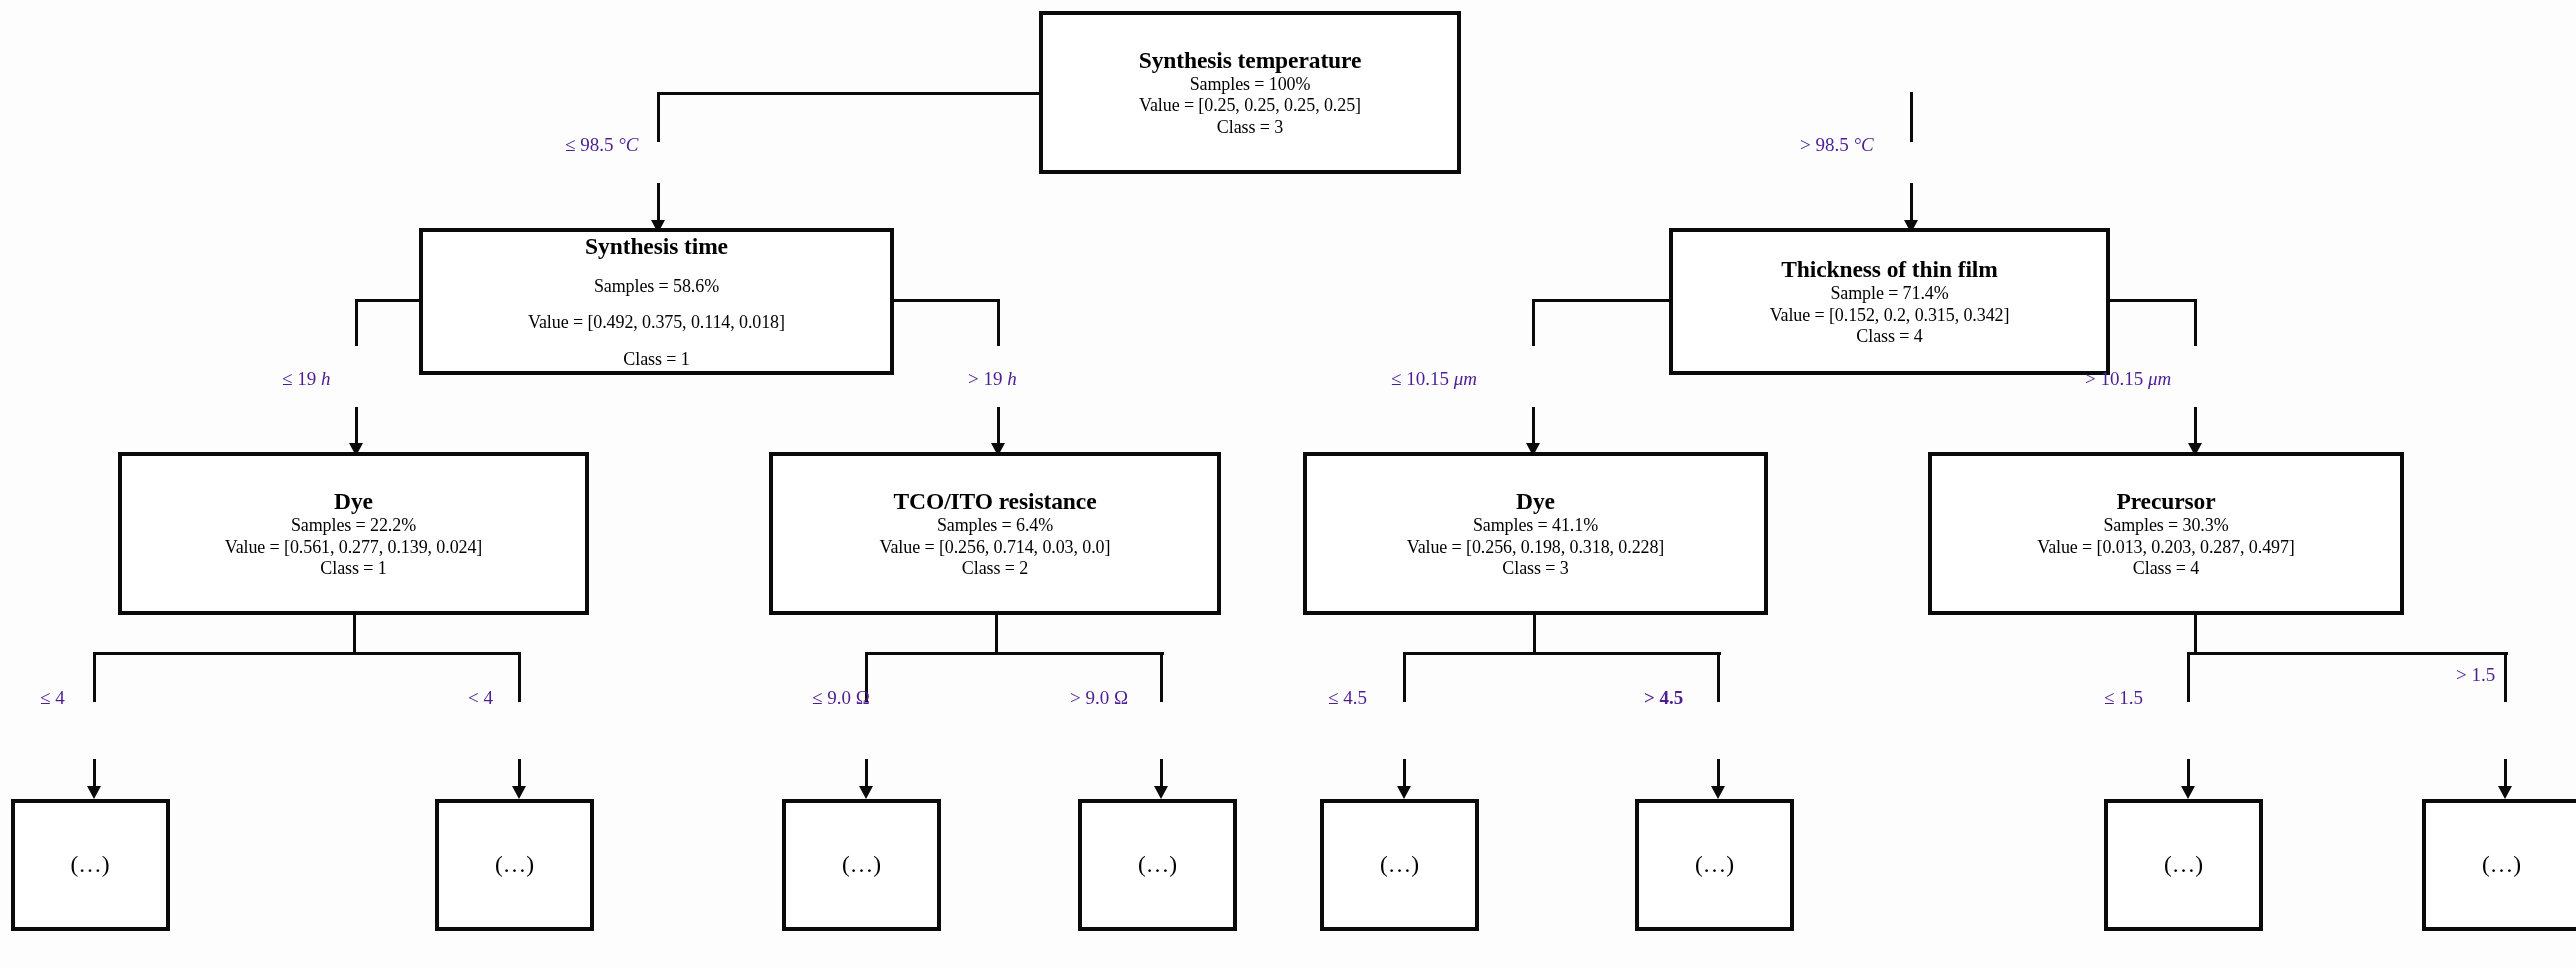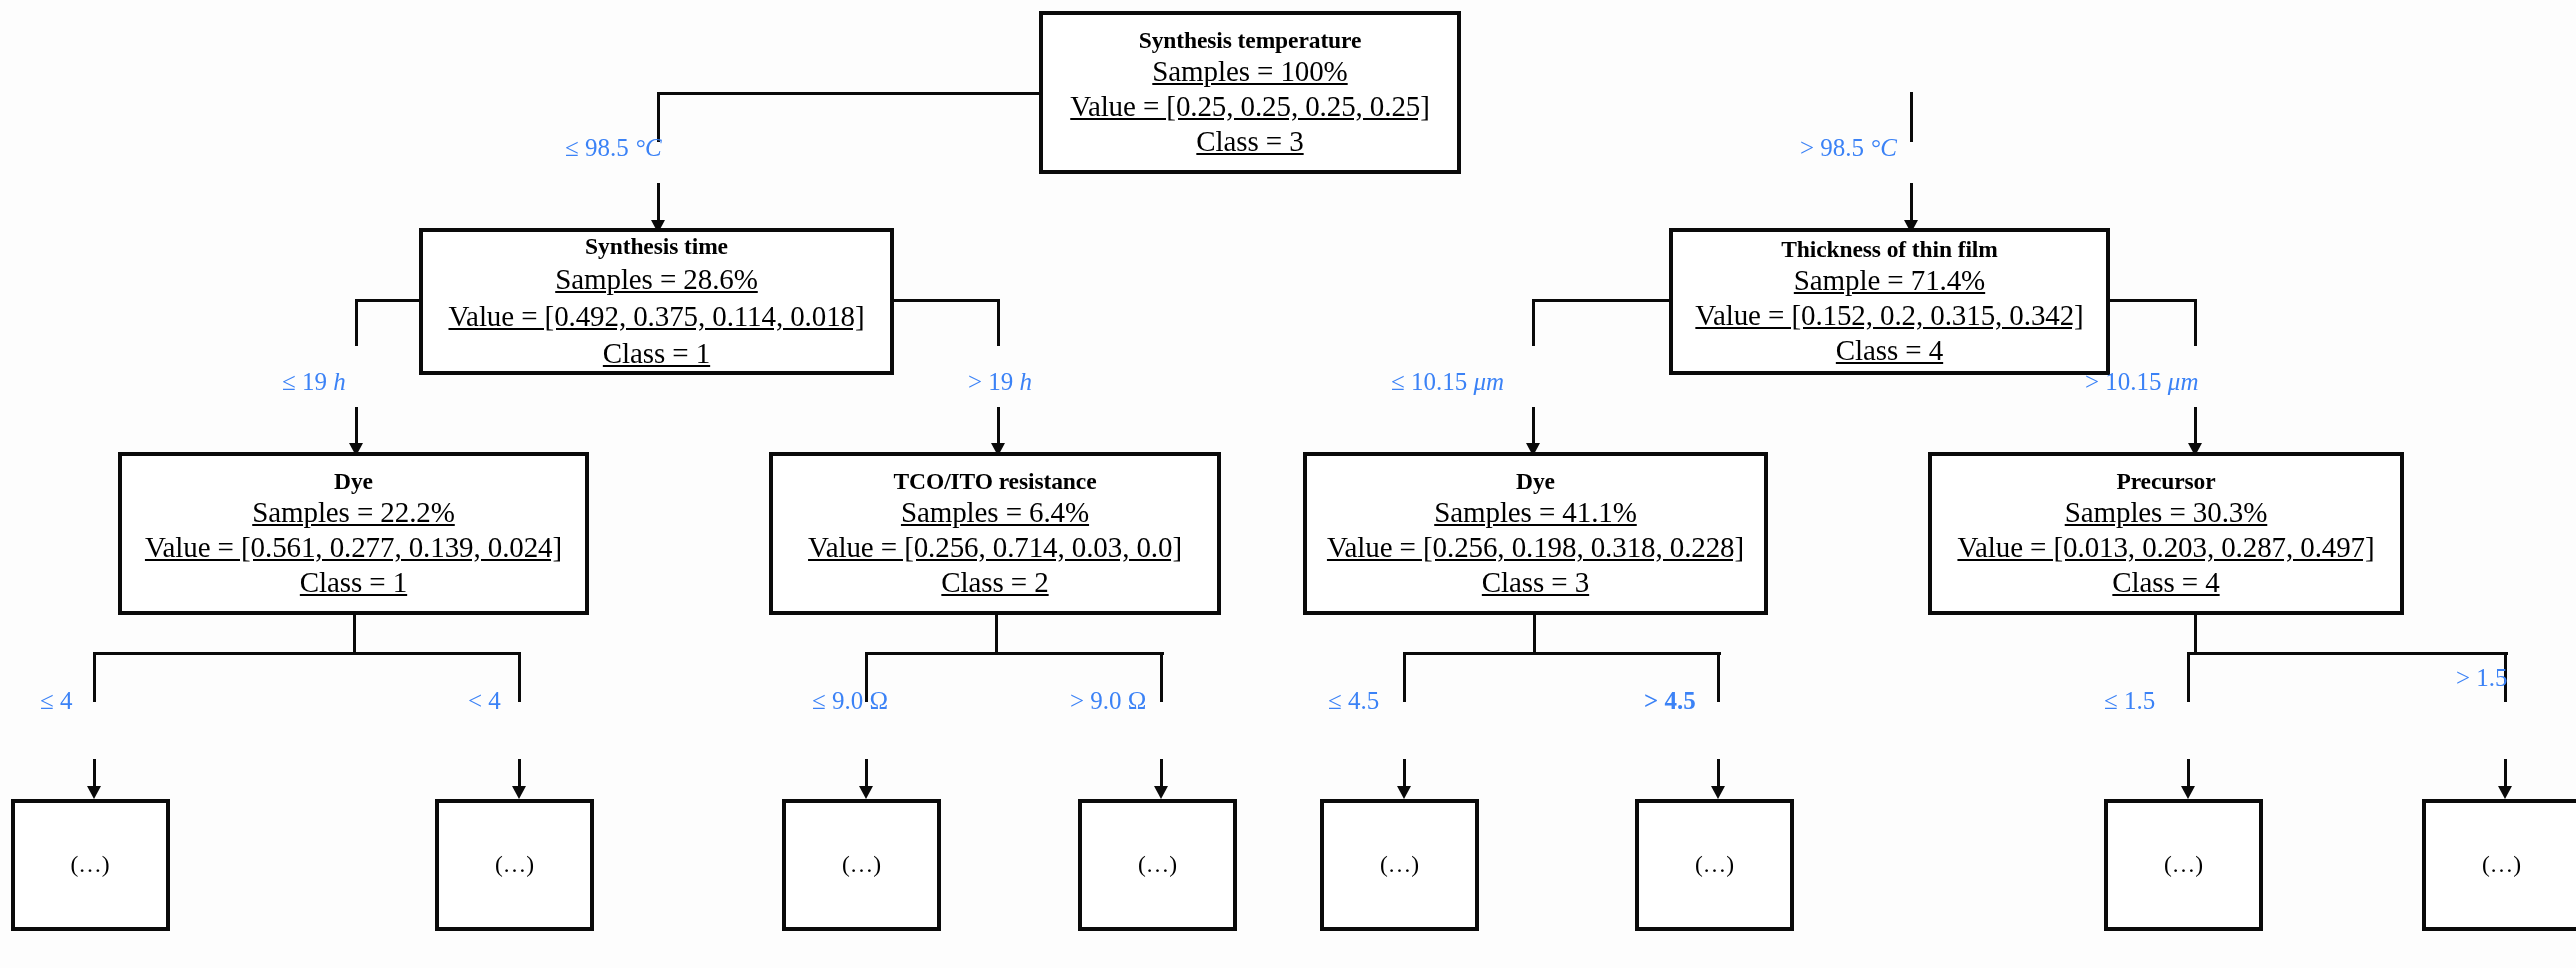--- a/index.html
+++ b/index.html
@@ -32,24 +32,23 @@
     line-height: 1.20;
     z-index: 5;
   }
   .node .ttl {
     font-weight: bold;
     font-size: 23.5px;
     letter-spacing: -0.1px;
     white-space: nowrap;
   }
   .node .ln {
-    font-size: 29px;
+    font-size: 18px;
     white-space: nowrap;
     letter-spacing: -0.1px;
-    text-decoration: underline;
   }
 
   
   .leaf {
     position: absolute;
     box-sizing: border-box;
     background: #ffffff;
     border: 4.1px solid #0a0a0a;
     display: flex;
     align-items: center;
@@ -57,23 +56,23 @@
     z-index: 5;
   }
   .leaf .ln {
     font-size: 23.5px;
     line-height: 1;
   }
 
   
   .elabel {
     position: absolute;
-    font-size: 25px;
+    font-size: 19px;
     white-space: nowrap;
-    color: #3b82f6;
+    color: #4c1d95;
     z-index: 6;
   }
   .elabel .u {
     font-style: italic;
     font-family: "Liberation Serif", "DejaVu Serif", serif;
   }
 
   
   .hline {
     position: absolute;
@@ -167,21 +166,21 @@
 
   <div class="node" style="left:1039px; top:10.6px; width:422px; height:163px;">
     <div class="ttl">Synthesis temperature</div>
     <div class="ln">Samples = 100%</div>
     <div class="ln">Value = [0.25, 0.25, 0.25, 0.25]</div>
     <div class="ln">Class = 3</div>
   </div>
 
   <div class="node" style="left:419px; top:228px; width:475px; height:147px;justify-content:space-between;">
     <div class="ttl">Synthesis time</div>
-    <div class="ln">Samples = 28.6%</div>
+    <div class="ln">Samples = 58.6%</div>
     <div class="ln">Value = [0.492, 0.375, 0.114, 0.018]</div>
     <div class="ln">Class = 1</div>
   </div>
 
   <div class="node" style="left:1669px; top:228px; width:441px; height:147px;">
     <div class="ttl">Thickness of thin film</div>
     <div class="ln">Sample = 71.4%</div>
     <div class="ln">Value = [0.152, 0.2, 0.315, 0.342]</div>
     <div class="ln">Class = 4</div>
   </div>

